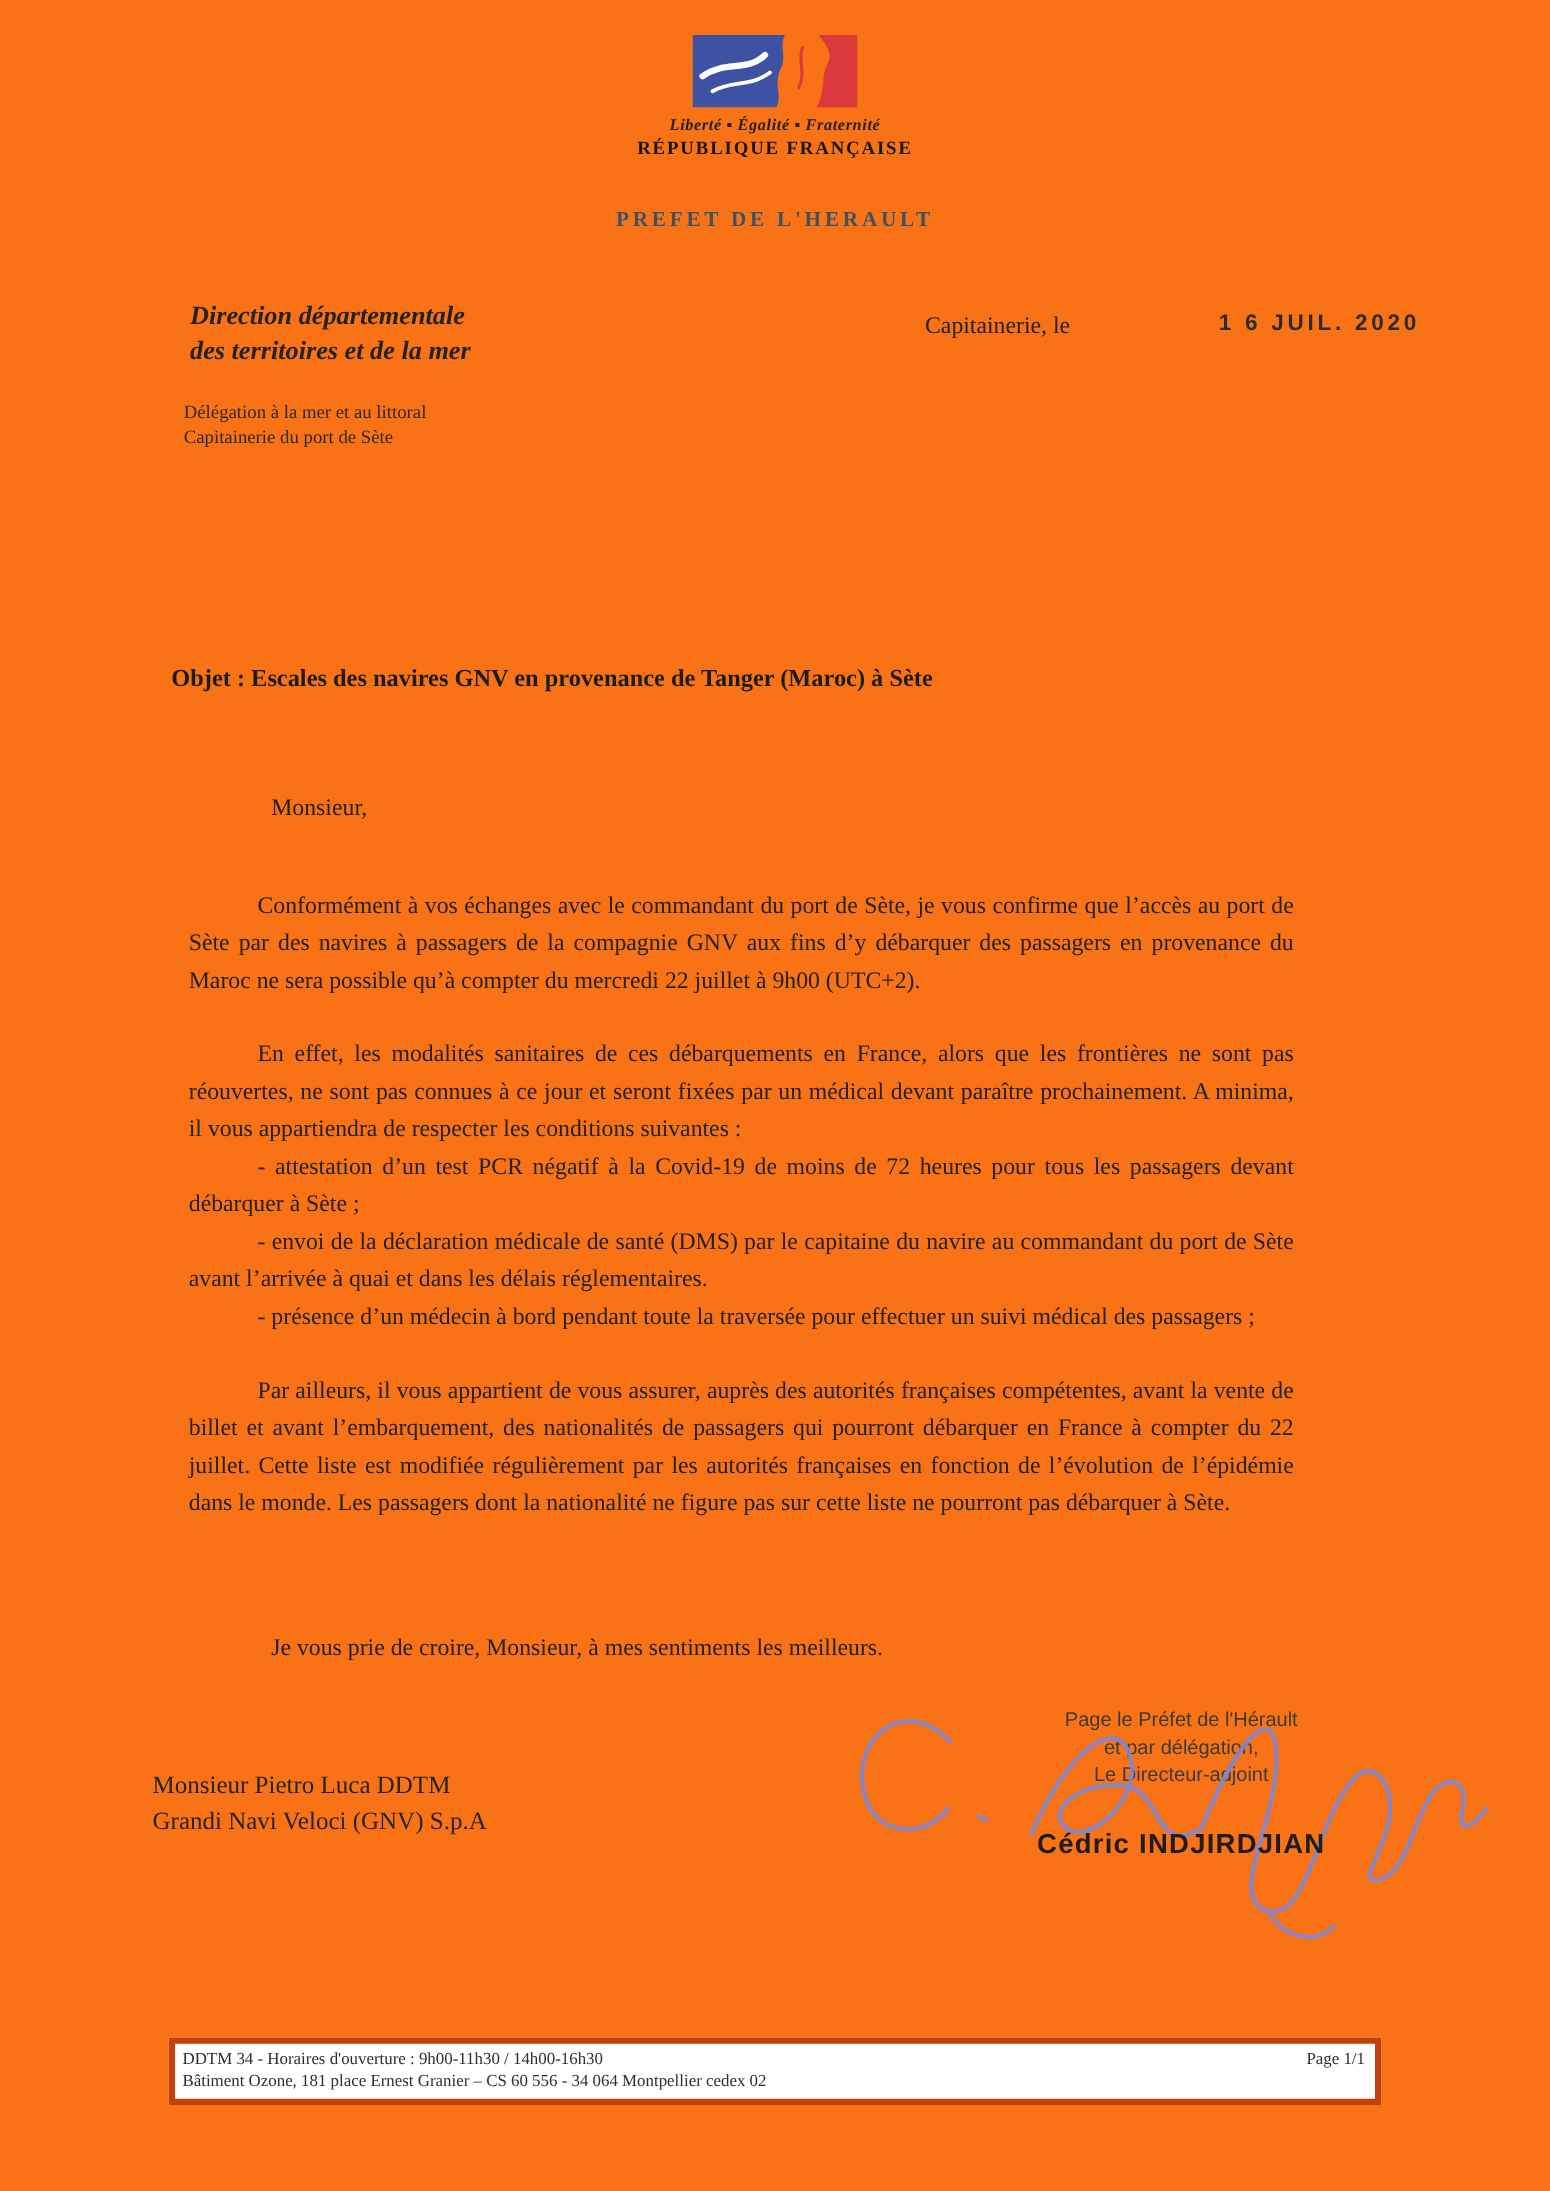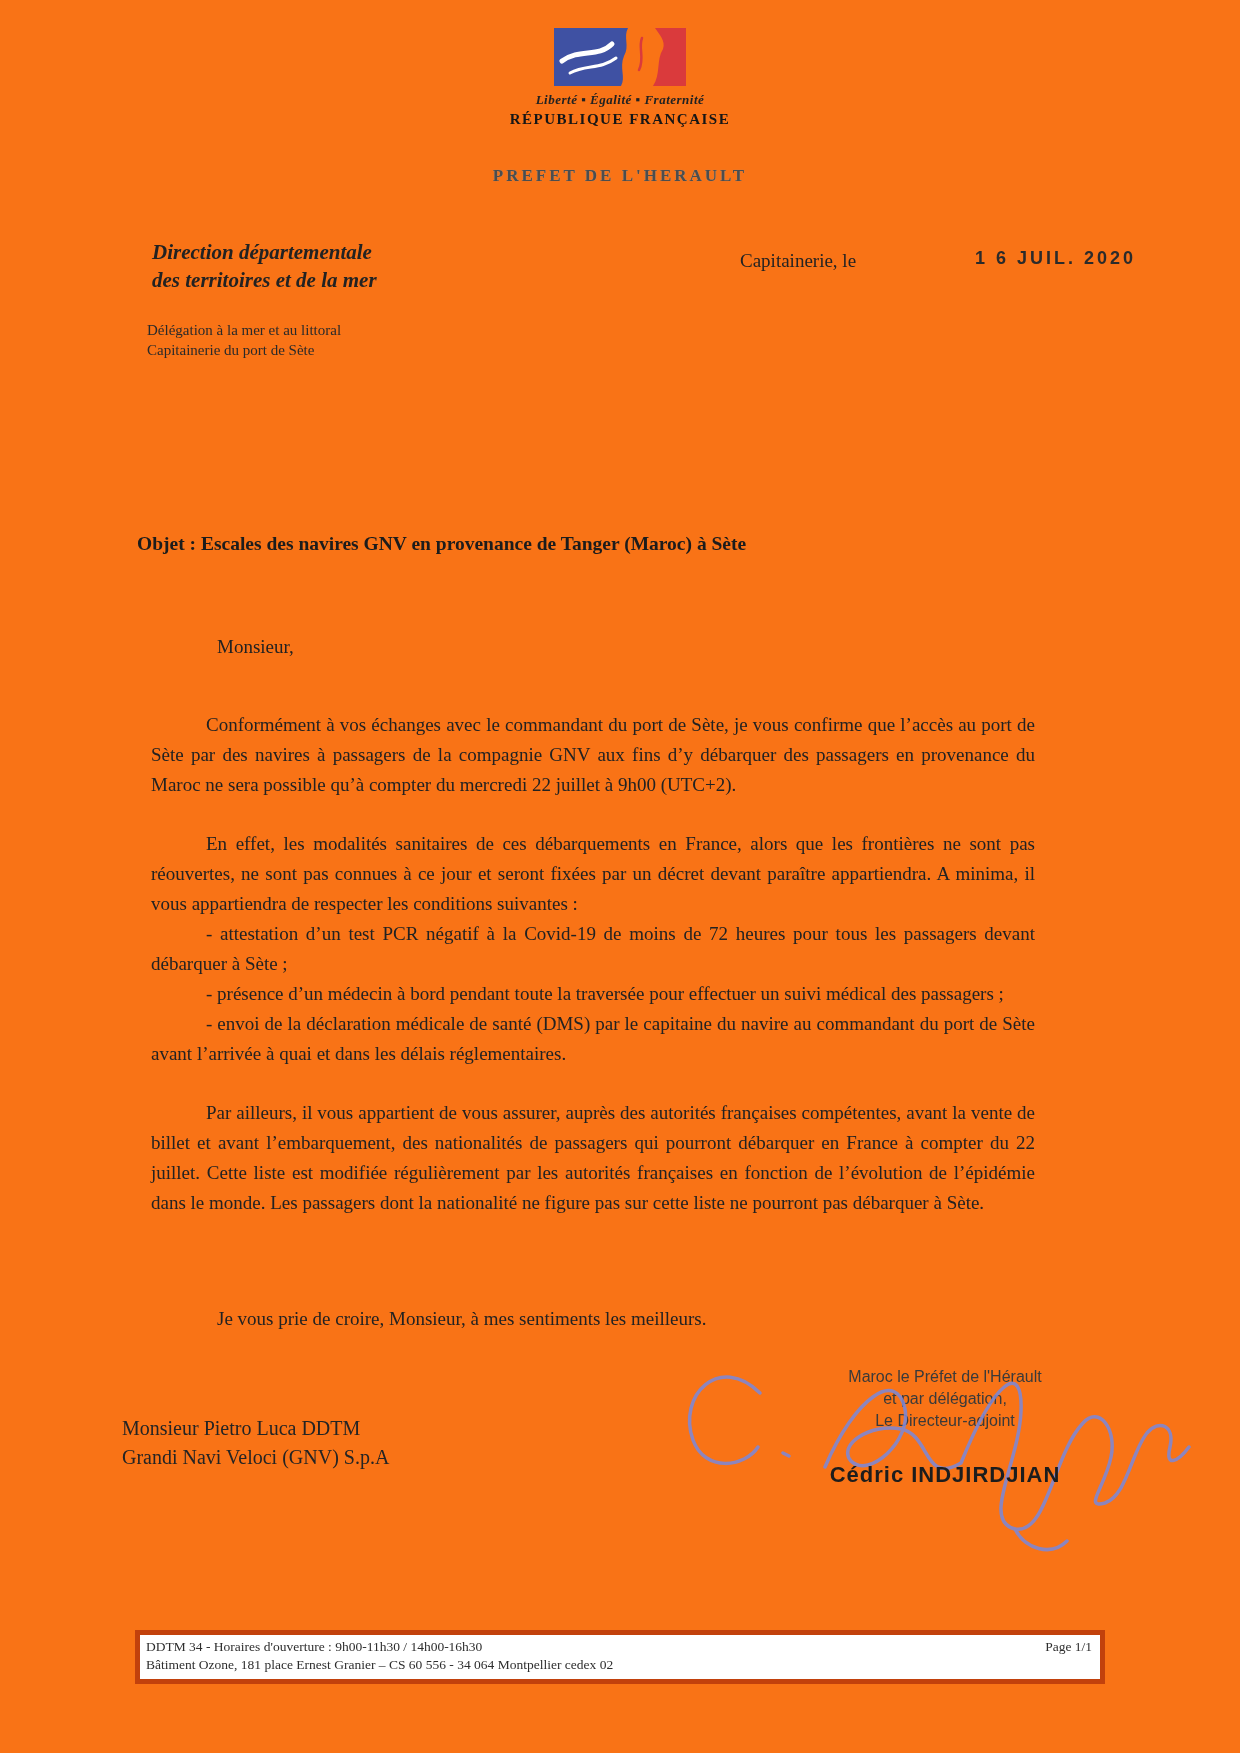--- a/index.html
+++ b/index.html
@@ -81,35 +81,35 @@
   </div>
 
   <div class="place-date">Capitainerie, le</div>
   <div class="date-stamp">1 6 JUIL. 2020</div>
 
   <div class="subject">Objet : Escales des navires GNV en provenance de Tanger (Maroc) à Sète</div>
 
   <div class="body">
     <p class="salutation">Monsieur,</p>
     <p class="para mt-lg">Conformément à vos échanges avec le commandant du port de Sète, je vous confirme que l’accès au port de Sète par des navires à passagers de la compagnie GNV aux fins d’y débarquer des passagers en provenance du Maroc ne sera possible qu’à compter du mercredi 22 juillet à 9h00 (UTC+2).</p>
-    <p class="para mt-md">En effet, les modalités sanitaires de ces débarquements en France, alors que les frontières ne sont pas réouvertes, ne sont pas connues à ce jour et seront fixées par un décret devant paraître appartiendra. A minima, il vous appartiendra de respecter les conditions suivantes :</p>
+    <p class="para mt-md">En effet, les modalités sanitaires de ces débarquements en France, alors que les frontières ne sont pas réouvertes, ne sont pas connues à ce jour et seront fixées par un médical devant paraître prochainement. A minima, il vous appartiendra de respecter les conditions suivantes :</p>
     <p class="para">- attestation d’un test PCR négatif à la Covid-19 de moins de 72 heures pour tous les passagers devant débarquer à Sète ;</p>
+    <p class="para">- envoi de la déclaration médicale de santé (DMS) par le capitaine du navire au commandant du port de Sète avant l’arrivée à quai et dans les délais réglementaires.</p>
     <p class="para">- présence d’un médecin à bord pendant toute la traversée pour effectuer un suivi médical des passagers ;</p>
-    <p class="para">- envoi de la déclaration médicale de santé (DMS) par le capitaine du navire au commandant du port de Sète avant l’arrivée à quai et dans les délais réglementaires.</p>
     <p class="para mt-md">Par ailleurs, il vous appartient de vous assurer, auprès des autorités françaises compétentes, avant la vente de billet et avant l’embarquement, des nationalités de passagers qui pourront débarquer en France à compter du 22 juillet. Cette liste est modifiée régulièrement par les autorités françaises en fonction de l’évolution de l’épidémie dans le monde. Les passagers dont la nationalité ne figure pas sur cette liste ne pourront pas débarquer à Sète.</p>
     <p class="closing">Je vous prie de croire, Monsieur, à mes sentiments les meilleurs.</p>
   </div>
 
   <div class="recipient">
     <div>Monsieur Pietro Luca DDTM</div>
     <div>Grandi Navi Veloci (GNV) S.p.A</div>
   </div>
 
   <div class="sig-block">
-    <div>Maroc le Préfet de l'Hérault</div>
+    <div>Page le Préfet de l'Hérault</div>
     <div>et par délégation,</div>
     <div>Le Directeur-adjoint</div>
   </div>
 
   <svg class="signature-svg" width="540" height="230" viewBox="0 0 540 230">
     <g stroke="#7d88d6" stroke-width="3.5" fill="none" stroke-linecap="round" opacity="0.88">
       <path d="M95,58 C55,18 12,60 28,105 C40,138 80,132 93,112"></path>
       <path d="M118,118 l6,3"></path>
       <path d="M160,132 C190,62 232,34 240,74 C246,106 204,144 186,126 C172,110 205,88 236,94 C266,100 258,150 296,128 C330,44 358,26 356,76 C354,128 316,186 350,194 C382,200 388,120 418,88 C434,70 452,94 446,122 C440,152 418,174 440,168 C462,160 466,118 482,98 C494,84 510,90 505,112 C500,132 512,128 524,112"></path>
       <path d="M350,194 C360,214 386,222 402,206"></path>

